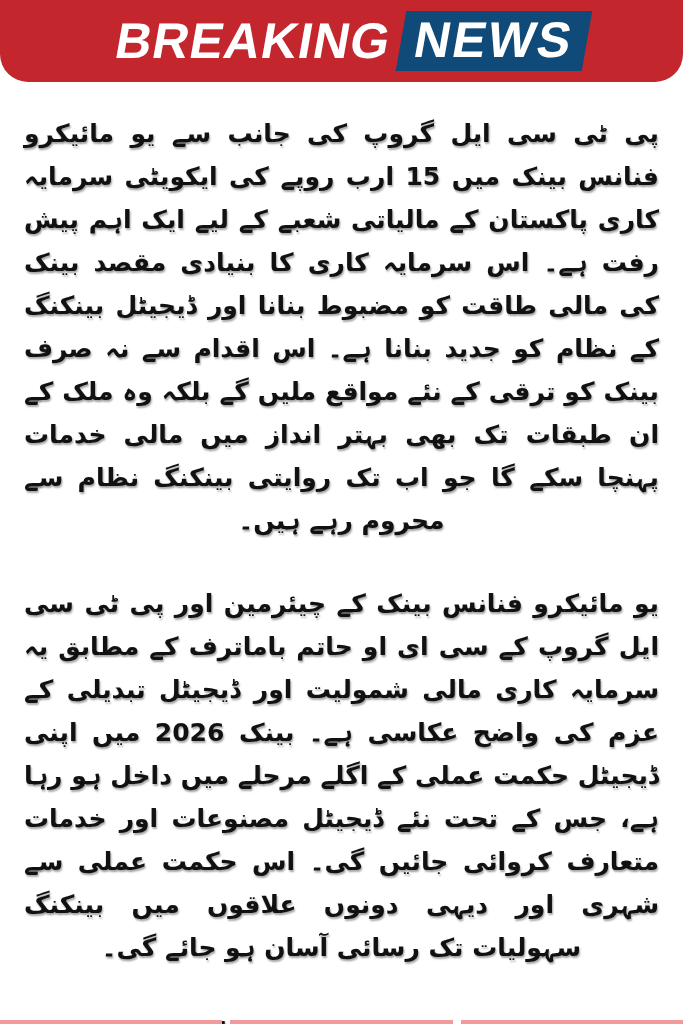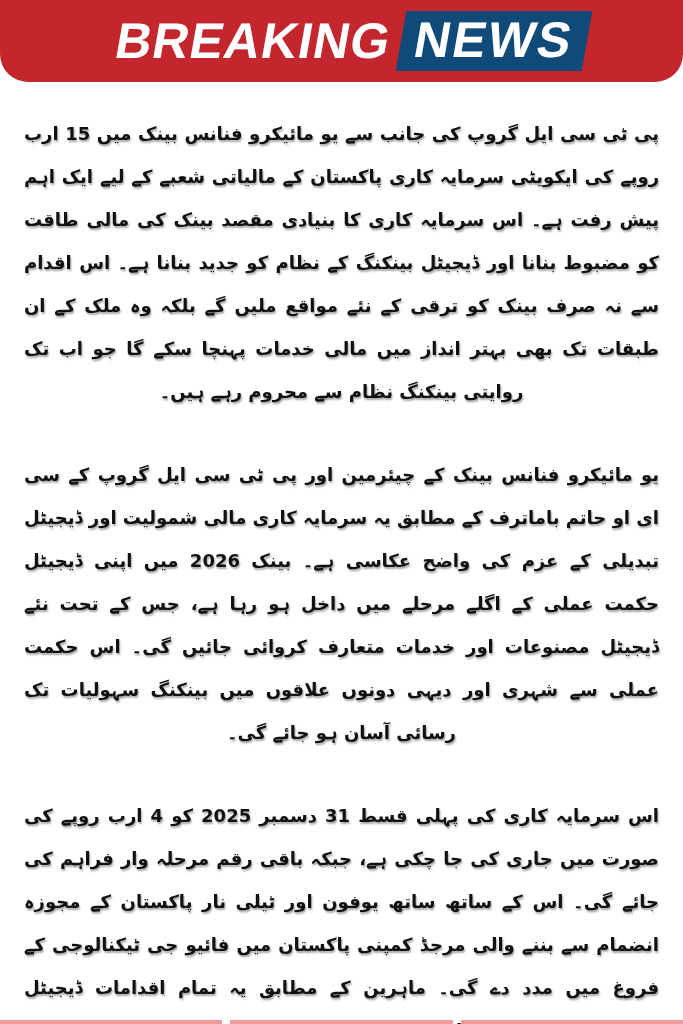--- a/index.html
+++ b/index.html
@@ -26,21 +26,21 @@
       font-family: "Liberation Sans", sans-serif; font-weight: bold;
       font-size: 50px; color: #ffffff; letter-spacing: 2px; line-height: 1;
     }
 
     .article {
       position: absolute; left: 24px; top: 112px; width: 635px;
       direction: rtl; text-align: justify;
       font-family: "DejaVu Sans", sans-serif; color: #111111;
     }
     .para {
-      font-size: 18px; line-height: 43px; font-weight: bold;
+      font-size: 25px; line-height: 43px; font-weight: bold;
       text-align-last: center; margin-bottom: 40px;
       text-shadow: 1px 2px 2px rgba(0,0,0,0.35);
     }
     .para.p2 { margin-top: 0; }
     .para.p3 { margin-top: 20px; }
 
     .footer-strip {
       position: absolute; left: 0; top: 1020px; width: 683px; height: 4px;
       display: flex; gap: 8px;
     }

